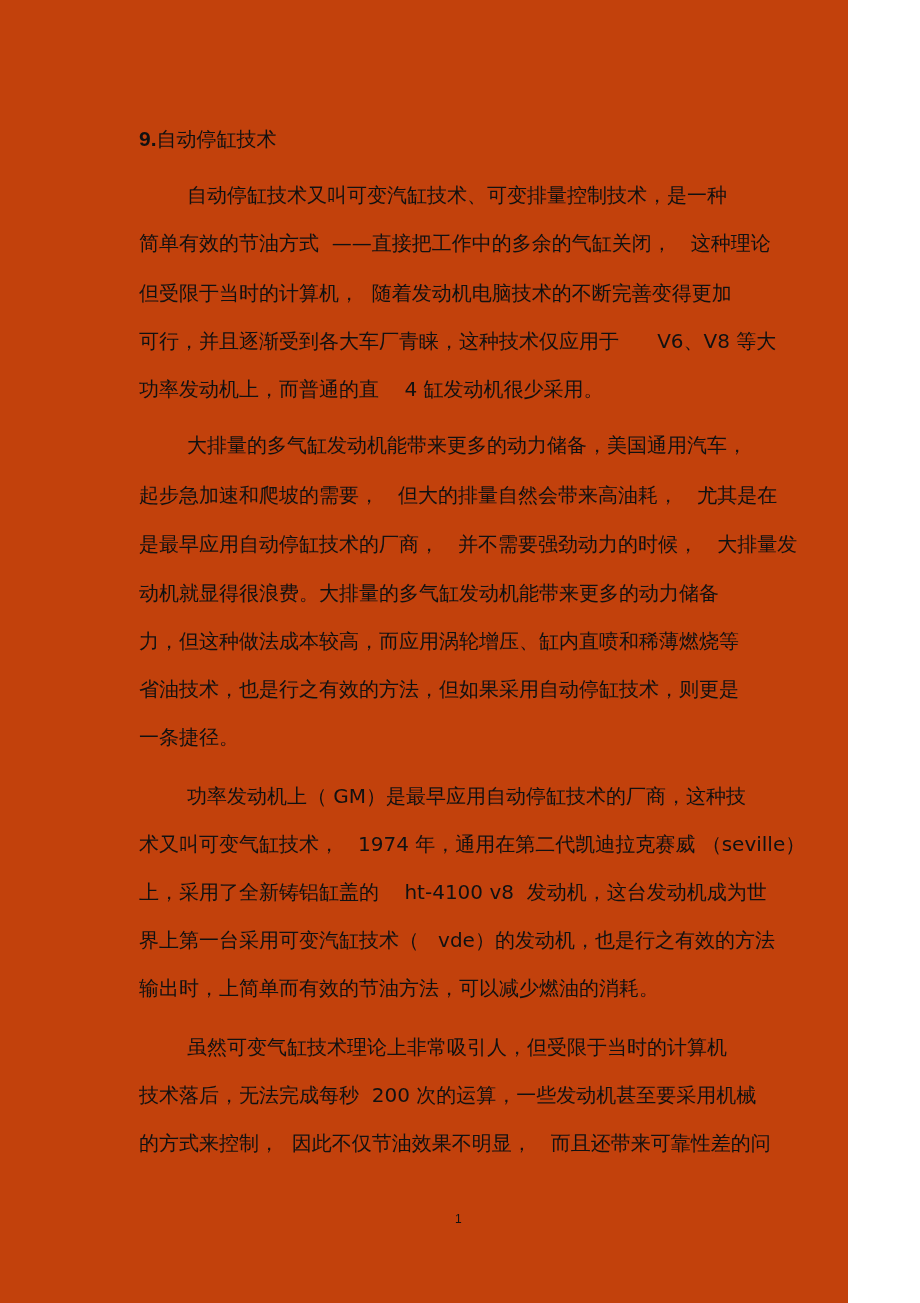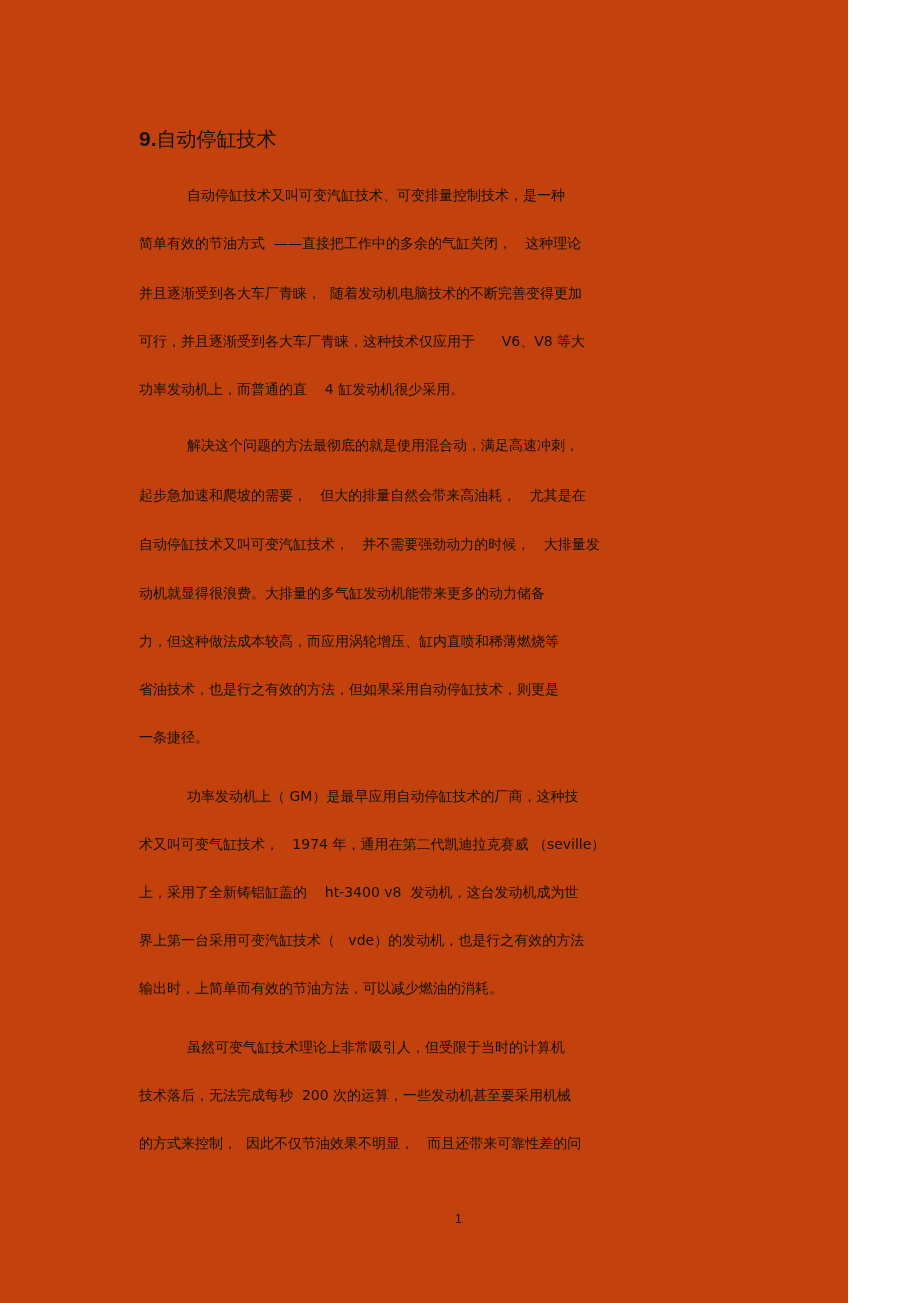--- a/index.html
+++ b/index.html
@@ -32,21 +32,21 @@
       font-weight: normal;
     }
     .heading .num {
       font-family: "Liberation Sans", sans-serif;
       font-weight: bold;
       font-size: 21px;
     }
     .line {
       position: absolute;
       left: 139px;
-      font-size: 14px;
+      font-size: 20px;
       line-height: 30px;
       white-space: pre;
       margin: 0;
     }
     .line.indent { left: 187px; }
     .page-number {
       position: absolute;
       left: 455px;
       top: 1211px;
       font-family: "Liberation Sans", sans-serif;
@@ -57,39 +57,39 @@
 </head>
 <body>
 
 <div class="page">
 
   <h2 class="heading"><span class="num">9.</span><span>自动停缸技术</span></h2>
 
   <div>
     <p class="line indent" style="top:180px">自动停缸技术又叫可变汽缸技术、可变排量控制技术，是一种</p>
     <p class="line" style="top:228px">简单有效的节油方式  ——直接把工作中的多余的气缸关闭，   这种理论</p>
-    <p class="line" style="top:278px">并且逐渐受到各大车厂青睐，  随着发动机电脑技术的不断完善变得更加</p>
+    <p class="line" style="top:278px">但受限于当时的计算机，  随着发动机电脑技术的不断完善变得更加</p>
     <p class="line" style="top:326px">可行，并且逐渐受到各大车厂青睐，这种技术仅应用于      V6、V8 等大</p>
     <p class="line" style="top:374px">功率发动机上，而普通的直    4 缸发动机很少采用。</p>
   </div>
 
   <div>
-    <p class="line indent" style="top:430px">解决这个问题的方法最彻底的就是使用混合动，满足高速冲刺，</p>
+    <p class="line indent" style="top:430px">大排量的多气缸发动机能带来更多的动力储备，美国通用汽车，</p>
     <p class="line" style="top:480px">起步急加速和爬坡的需要，   但大的排量自然会带来高油耗，   尤其是在</p>
-    <p class="line" style="top:529px">自动停缸技术又叫可变汽缸技术，   并不需要强劲动力的时候，   大排量发</p>
+    <p class="line" style="top:529px">是最早应用自动停缸技术的厂商，   并不需要强劲动力的时候，   大排量发</p>
     <p class="line" style="top:578px">动机就显得很浪费。大排量的多气缸发动机能带来更多的动力储备</p>
     <p class="line" style="top:626px">力，但这种做法成本较高，而应用涡轮增压、缸内直喷和稀薄燃烧等</p>
     <p class="line" style="top:674px">省油技术，也是行之有效的方法，但如果采用自动停缸技术，则更是</p>
     <p class="line" style="top:722px">一条捷径。</p>
   </div>
 
   <div>
     <p class="line indent" style="top:781px">功率发动机上（ GM）是最早应用自动停缸技术的厂商，这种技</p>
     <p class="line" style="top:829px">术又叫可变气缸技术，   1974 年，通用在第二代凯迪拉克赛威 （seville）</p>
-    <p class="line" style="top:877px">上，采用了全新铸铝缸盖的    ht-3400 v8  发动机，这台发动机成为世</p>
+    <p class="line" style="top:877px">上，采用了全新铸铝缸盖的    ht-4100 v8  发动机，这台发动机成为世</p>
     <p class="line" style="top:925px">界上第一台采用可变汽缸技术（   vde）的发动机，也是行之有效的方法</p>
     <p class="line" style="top:973px">输出时，上简单而有效的节油方法，可以减少燃油的消耗。</p>
   </div>
 
   <div>
     <p class="line indent" style="top:1032px">虽然可变气缸技术理论上非常吸引人，但受限于当时的计算机</p>
     <p class="line" style="top:1080px">技术落后，无法完成每秒  200 次的运算，一些发动机甚至要采用机械</p>
     <p class="line" style="top:1128px">的方式来控制，  因此不仅节油效果不明显，   而且还带来可靠性差的问</p>
   </div>
 

